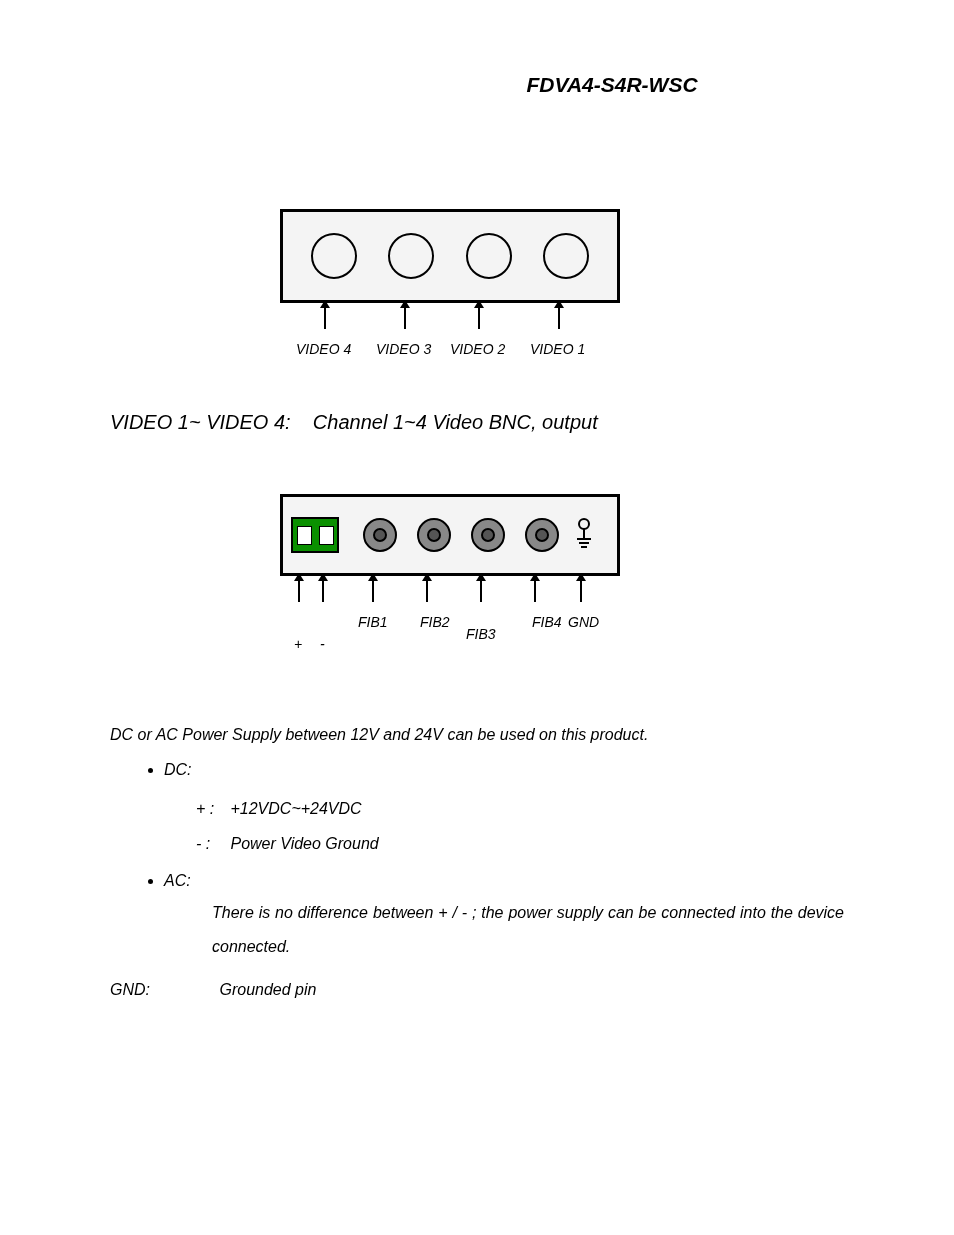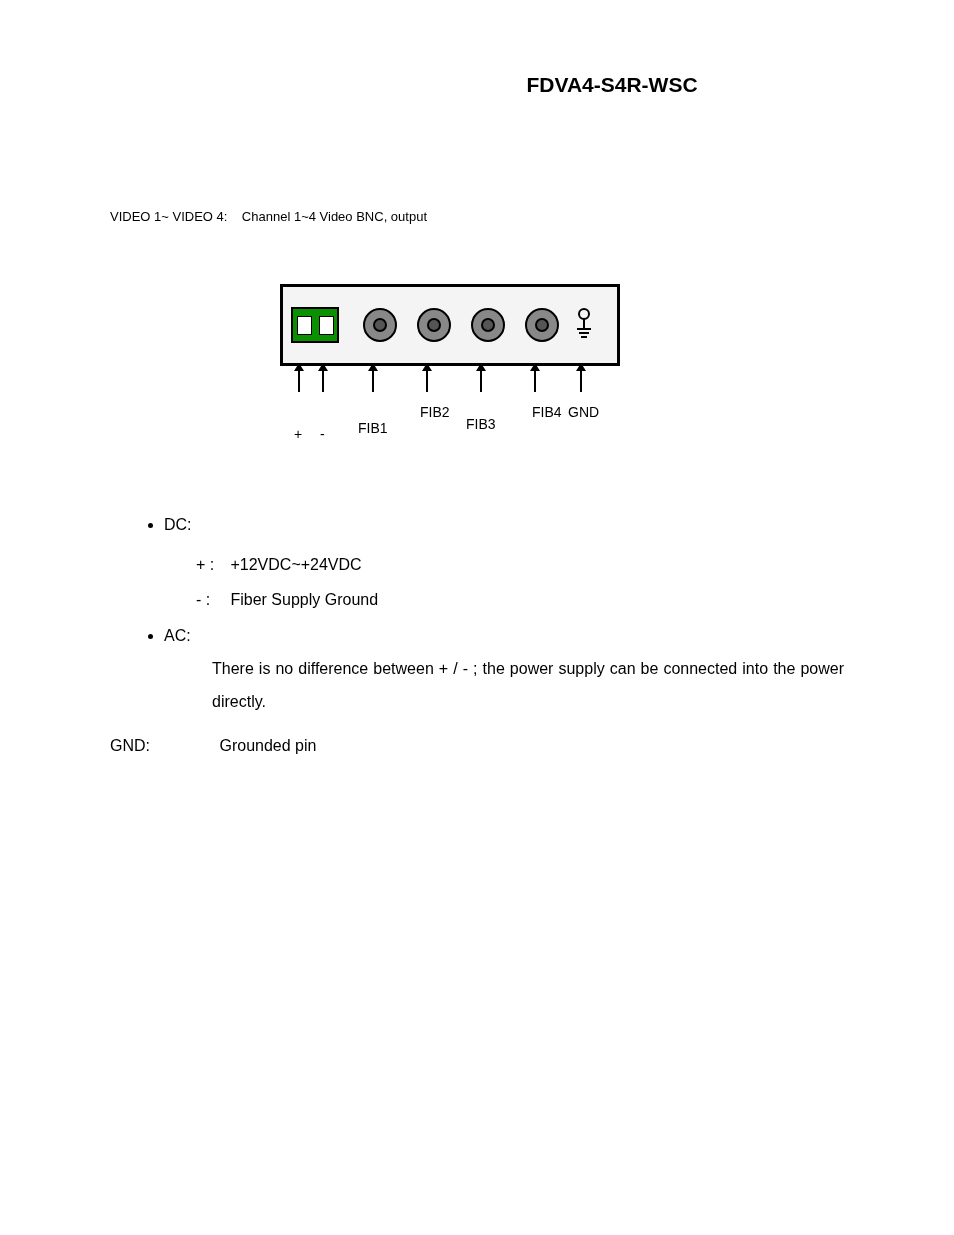--- a/index.html
+++ b/index.html
@@ -7,20 +7,21 @@
     padding: 0;
     background: #fff;
     font-family: Arial, Helvetica, sans-serif;
     font-size: 16px;
     color: #000;
     width: 954px;
   }
   .page {
     padding: 70px 110px 100px 110px;
     box-sizing: border-box;
+    font-style: italic;
   }
   .header {
     text-align: center;
     font-weight: bold;
     font-size: 21px;
     margin-left: 270px;
     margin-bottom: 110px;
     line-height: 1.4;
     font-family: Arial, Helvetica, sans-serif;
   }
@@ -73,21 +74,21 @@
     font-size: 14px;
   }
   .label-row span {
     position: absolute;
     white-space: nowrap;
   }
 
   .desc {
     margin-top: 50px;
     margin-bottom: 60px;
-    font-size: 13px;
+    font-size: 20px;
   }
 
   .panel2 {
     border: 3px solid #000;
     background: #f4f4f4;
     height: 76px;
     display: flex;
     align-items: center;
     padding: 0 10px 0 8px;
     gap: 0;
@@ -182,20 +183,40 @@
 </style>
 </head>
 <body>
 
 <div class="page">
 
   <div class="header">
     <div>FDVA4-S4R-WSC</div>
   </div>
 
+  <div class="diagram-area">
+    <div class="panel">
+      <div class="bnc"></div>
+      <div class="bnc"></div>
+      <div class="bnc"></div>
+      <div class="bnc"></div>
+    </div>
+    <div class="arrow-row">
+      <div class="arrow" style="left:44px"></div>
+      <div class="arrow" style="left:124px"></div>
+      <div class="arrow" style="left:198px"></div>
+      <div class="arrow" style="left:278px"></div>
+    </div>
+    <div class="label-row">
+      <span style="left:16px">VIDEO 4</span>
+      <span style="left:96px">VIDEO 3</span>
+      <span style="left:170px">VIDEO 2</span>
+      <span style="left:250px">VIDEO 1</span>
+    </div>
+  </div>
 
   <div class="desc">
     <span>VIDEO 1~ VIDEO 4:</span>&nbsp;&nbsp;&nbsp;
     <span>Channel 1~4 Video BNC, output</span>
   </div>
 
   <div class="diagram-area2">
     <div class="panel2">
       <div class="terminal">
         <div class="slot"></div>
@@ -220,42 +241,43 @@
       <div class="arrow" style="left:42px"></div>
       <div class="arrow" style="left:92px"></div>
       <div class="arrow" style="left:146px"></div>
       <div class="arrow" style="left:200px"></div>
       <div class="arrow" style="left:254px"></div>
       <div class="arrow" style="left:300px"></div>
     </div>
     <div class="label-row" style="height:46px;font-size:14px">
       <span style="left:14px;top:22px">+</span>
       <span style="left:40px;top:22px">-</span>
-      <span style="left:78px;top:16px">FIB1</span>
+      <span style="left:78px;top:0">FIB1</span>
       <span style="left:140px;top:0">FIB2</span>
       <span style="left:186px;top:12px">FIB3</span>
       <span style="left:252px;top:0">FIB4</span>
       <span style="left:288px;top:0">GND</span>
     </div>
   </div>
 
   <div class="power-desc">
+    <div class="indent1">DC or AC Power Supply between 12V and 24V can be used on this product.</div>
     <ul class="bullets">
       <li>
         <span>DC:</span>
         <div class="sub">
           <span style="display:inline-block;width:30px">+ :</span>
           <span>+12VDC~+24VDC</span><br>
           <span style="display:inline-block;width:30px">- :</span>
-          <span>Fiber Supply Ground</span>
+          <span>Power Video Ground</span>
         </div>
       </li>
       <li>
         <span>AC:</span>
-        <div class="just">There is no difference between  + / - ; the power supply can be connected into the power directly.</div>
+        <div class="just">There is no difference between  + / - ; the power supply can be connected into the device connected.</div>
       </li>
     </ul>
 
     <div class="defs">
       <div>
         <span class="term">GND:</span>
         <span>Grounded pin</span>
       </div>
     </div>
   </div>

